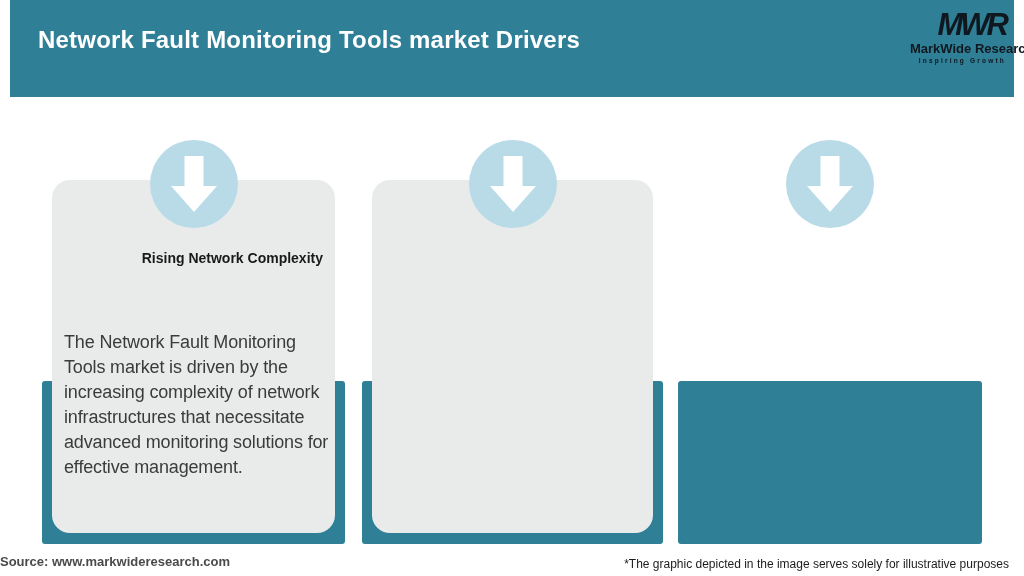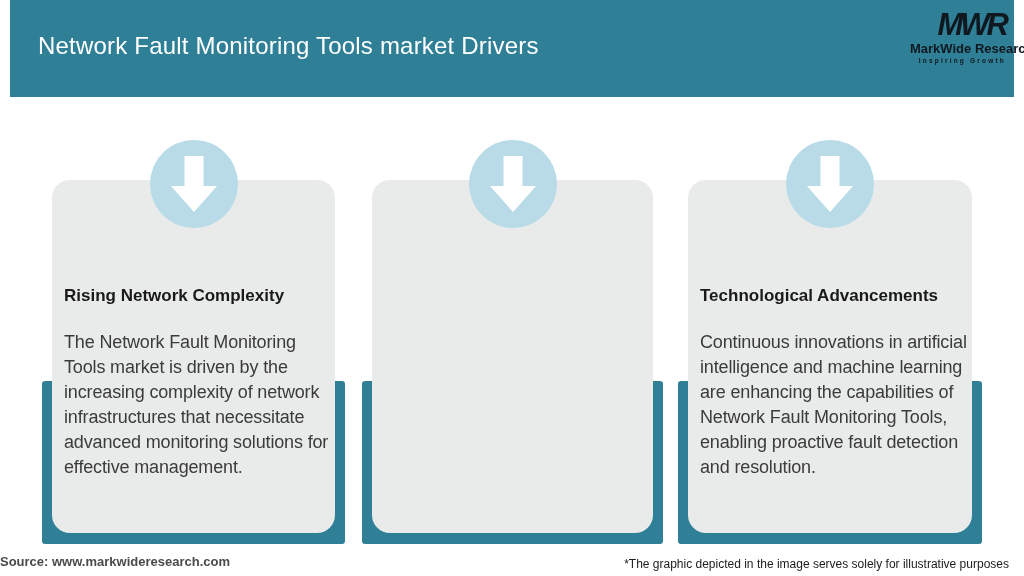--- a/index.html
+++ b/index.html
@@ -12,21 +12,21 @@
   }
 
   
   .header {
     position:absolute; left:10px; top:0; width:1004px; height:97px;
     background:var(--header-bg,#2F7F97);
   }
   .header-title {
     position:absolute; left:28px; top:26px;
     color:var(--header-text,#ffffff);
-    font-size:24px; font-weight:normal; letter-spacing:0.2px; line-height:1.2;margin-top:6px;
+    font-size:24px; font-weight:bold; letter-spacing:0.2px; line-height:1.2;
   }
   .logo {
     position:absolute; right:8px; top:9px; text-align:right;
     color:var(--logo-color,#10181F); width:96px;
   }
   .logo-monogram {
     font-size:31px; font-weight:bold; font-style:italic;
     letter-spacing:-3px; line-height:1.0;
   }
   .logo-name { font-size:13px; font-weight:bold; margin-top:1px; white-space:nowrap; }
@@ -48,23 +48,22 @@
   }
   .badge {
     position:absolute; top:0; left:50%; transform:translateX(-50%);
     width:88px; height:88px; border-radius:50%;
     background:var(--circle-blue,#B9DBE8);
     display:flex; align-items:center; justify-content:center;
   }
   .badge svg { display:block; }
   .card-title {
     position:absolute; top:68px; left:12px; right:12px;
-    text-align:left; font-size:17px; font-weight:bold; line-height:1.45;
+    text-align:right; font-size:14px; font-weight:bold; line-height:1.45;
     color:var(--title-text,#191919);
-    margin-top:36px;
   }
   .card-body {
     position:absolute; top:150px; left:12px; width:272px;
     font-size:18px; line-height:25px; letter-spacing:-0.15px;
     color:var(--body-text,#3B3B3B); text-align:left;
   }
 
   
   .source {
     position:absolute; left:0; right:0; top:554px; 
@@ -108,24 +107,20 @@
     </div>
     <div class="badge">
       <svg width="46" height="56" viewBox="0 0 46 56">
         <path d="M13.5 0 H32.5 V30 H46 L23 56 L0 30 H13.5 Z" fill="#FFFFFF"></path>
       </svg>
     </div>
   </div>
 
   <div class="column" id="col-3">
     <div class="shadow"></div>
-    <div class="card">
-      <div class="card-title">Technological Advancements</div>
-      <div class="card-body">Continuous innovations in artificial intelligence and machine learning are enhancing the capabilities of Network Fault Monitoring Tools, enabling proactive fault detection and resolution.</div>
-    </div>
     <div class="badge">
       <svg width="46" height="56" viewBox="0 0 46 56">
         <path d="M13.5 0 H32.5 V30 H46 L23 56 L0 30 H13.5 Z" fill="#FFFFFF"></path>
       </svg>
     </div>
   </div>
 
   <div class="source">Source: www.markwideresearch.com</div>
   <div class="disclaimer">*The graphic depicted in the image serves solely for illustrative purposes</div>
 

